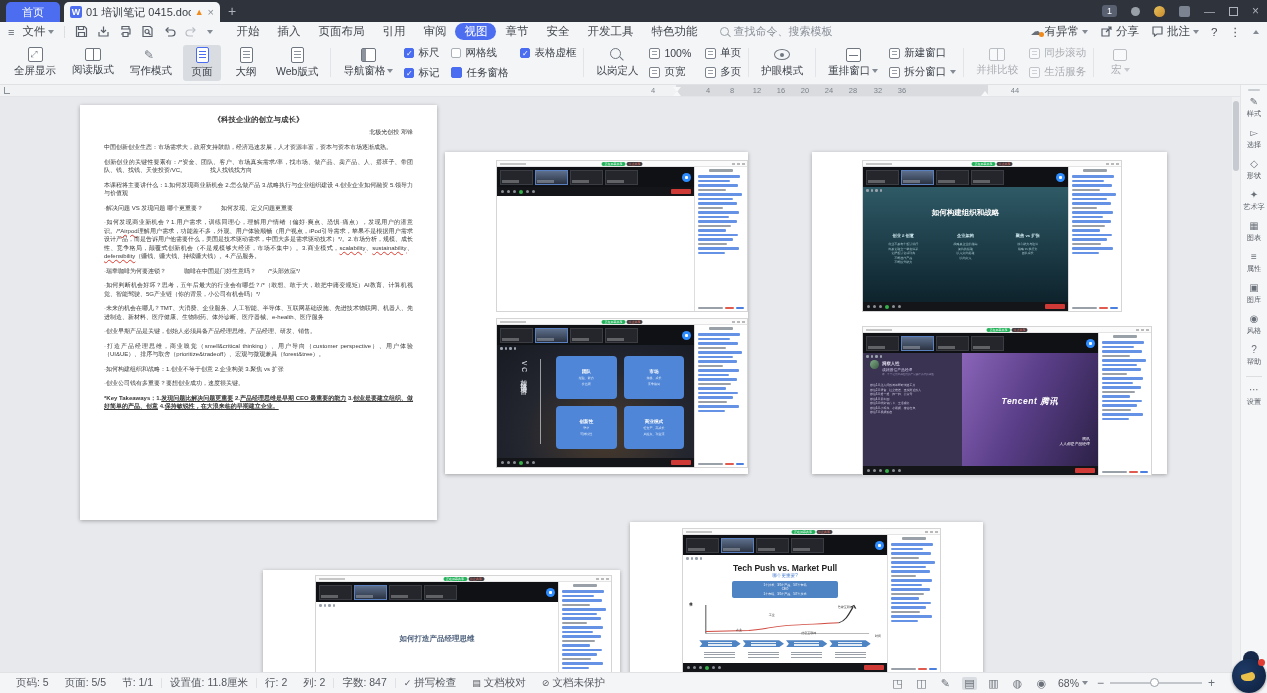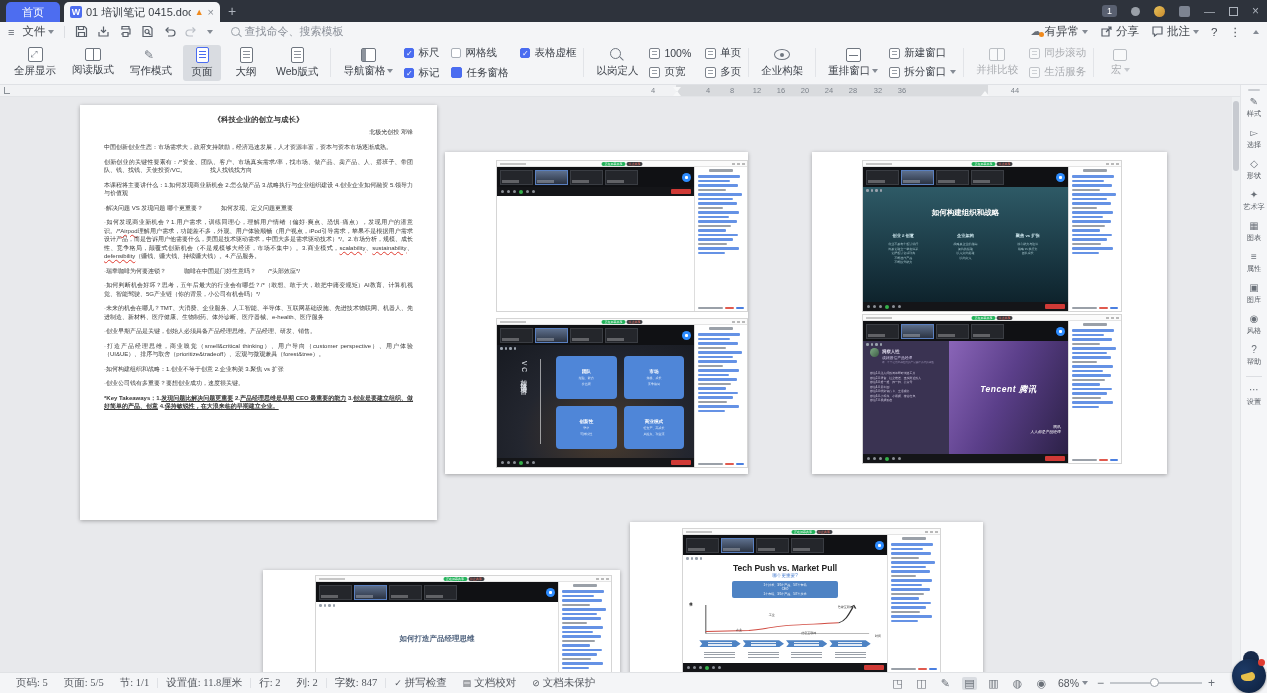--- a/index.html
+++ b/index.html
@@ -279,20 +279,32 @@
     <span class="qi"><svg viewBox="0 0 13 13">
           <path d="M3 5h6a3 3 0 0 1 0 6H5"></path>
           <path d="M5.5 2.5L3 5l2.5 2.5"></path>
         </svg></span>
     <span class="qi dis"><svg viewBox="0 0 13 13">
           <path d="M10 5H4a3 3 0 0 0 0 6h4"></path>
           <path d="M7.5 2.5L10 5 7.5 7.5"></path>
         </svg></span>
     <span class="caret"></span>
   </span>
+  <div id="menu-items">
+      <span class="mitem">开始</span>
+      <span class="mitem">插入</span>
+      <span class="mitem">页面布局</span>
+      <span class="mitem">引用</span>
+      <span class="mitem">审阅</span>
+      <span class="mitem active">视图</span>
+      <span class="mitem">章节</span>
+      <span class="mitem">安全</span>
+      <span class="mitem">开发工具</span>
+      <span class="mitem">特色功能</span>
+    </div>
   <span class="msearch">
     <span class="icon-search"></span>
     <span>查找命令、搜索模板</span>
   </span>
   <div class="mb-right">
     <span class="mb-item">
       <span class="cloud">☁</span>
       <span>有异常</span>
         <span class="caret"></span>
     </span>
@@ -411,21 +423,21 @@
           <span class="micon lines"></span>
           <span>多页</span>
         </span>
       </div>
   </div>
   <div class="rdiv"></div>
   <div class="rgroup">
     <div class="bigbtn">
       <span class="icon-eye"></span>
       <span class="cap">
-          <span>企业构架</span>
+          <span>护眼模式</span>
         </span>
     </div>
   </div>
   <div class="rdiv"></div>
   <div class="rgroup">
     <div class="bigbtn">
       <span class="icon-split"></span>
       <span class="cap">
           <span>重排窗口</span>
           <span class="caret"></span>
@@ -789,21 +801,21 @@
             <div class="ch-line" style="width: 90%;"></div>
             <div class="ch-line" style="width: 58%;"></div>
             <div class="ch-foot">
               <i style="width: 55%; background: rgb(154, 160, 168);"></i>
               <i style="width: 18%; background: rgb(224, 90, 78);"></i>
               <i style="width: 18%; background: rgb(74, 127, 224);"></i>
             </div>
           </div>
         </div>
       </div>
-      <div class="zoomshot" style="left: 50px; top: 162px; width: 260px; height: 150px; text-decoration: underline;">
+      <div class="zoomshot" style="left: 50px; top: 174px; width: 290px; height: 150px; text-decoration: underline;">
         <div class="zs-titlebar">
           <span class="zs-tname"></span>
           <div class="zs-share">
             <span class="g">正在屏幕共享</span>
             <span class="s">停止共享</span>
           </div>
           <span class="zs-wdots">
             <i></i>
             <i></i>
             <i></i>
@@ -1156,21 +1168,21 @@
       </div>
       <div class="sp-div"></div>
       <div class="stool">
         <span class="g">⋯</span>
         <span class="t">设置</span>
       </div>
     </div>
 </div>
 
 <div id="statusbar">
-  <span id="sb-left" style="display:flex;align-items:center;font-family:Liberation Serif, serif;">
+  <span id="sb-left" style="display:flex;align-items:center;">
       <span class="sb-seg">页码: 5</span>
       <span class="sb-seg">页面: 5/5</span>
       <span class="sb-seg">节: 1/1</span>
       <span class="sb-sep"></span>
       <span class="sb-seg">设置值: 11.8厘米</span>
       <span class="sb-sep"></span>
       <span class="sb-seg">行: 2</span>
       <span class="sb-seg">列: 2</span>
       <span class="sb-sep"></span>
       <span class="sb-seg">字数: 847</span>

